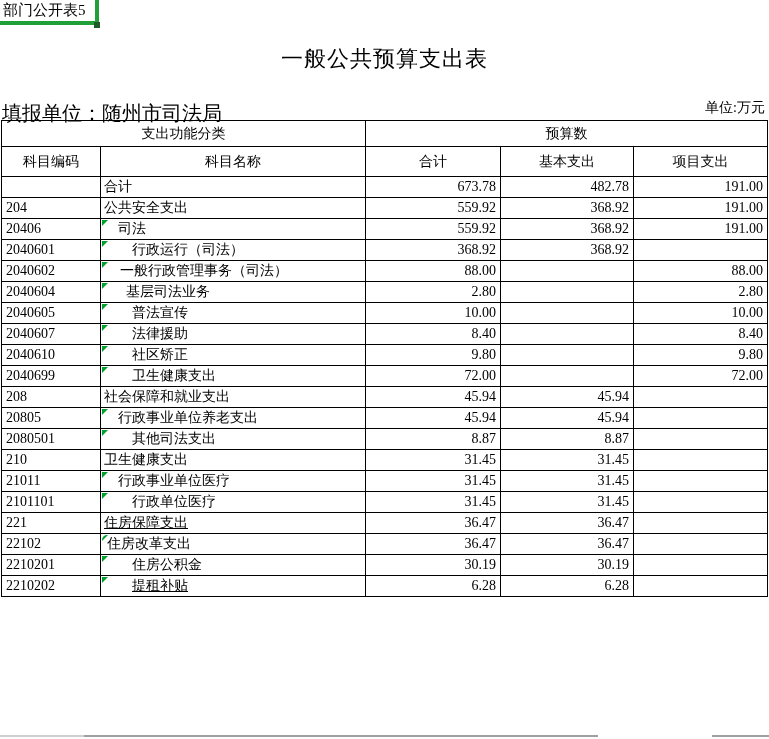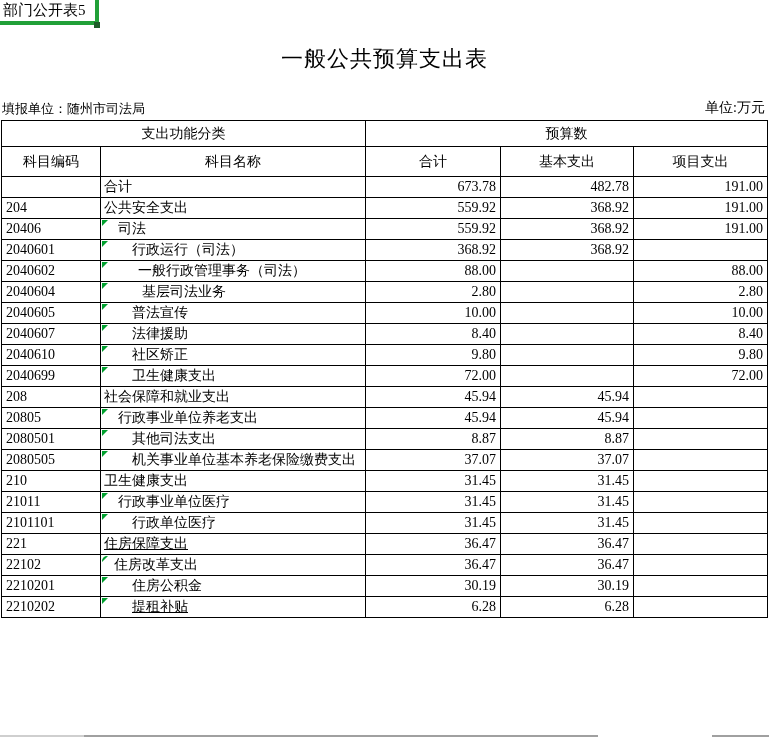--- a/index.html
+++ b/index.html
@@ -26,21 +26,21 @@
     width: 6px; height: 6px;
     background: var(--handle-green, #1d5c28);
   }
   .page-title {
     position: absolute; left: 0; top: 44px; width: 769px;
     text-align: center;
     font-size: 22px; font-weight: normal; letter-spacing: 1px;
   }
   .report-unit {
     position: absolute; left: 2px; top: 100px;
-    font-size: 13px; white-space: nowrap;
+    font-size: 20px; white-space: nowrap;
   }
   .unit-label {
     position: absolute; right: 4px; top: 99px;
     font-size: 14px; white-space: nowrap;
   }
   table.sheet {
     position: absolute; left: 1px; top: 120px;
     width: 766px;
     border-collapse: collapse; table-layout: fixed;
     font-size: 14px;
@@ -130,29 +130,29 @@
   <tr>
     <td class="code">2040601</td>
     <td class="name" style="padding-left: 31px;"><span class="tri"></span><span class="nm">行政运行（司法）</span></td>
     <td class="num t-total">368.92</td>
     <td class="num t-basic">368.92</td>
     <td class="num t-project"></td>
   </tr>
 
   <tr>
     <td class="code">2040602</td>
-    <td class="name" style="padding-left: 37px; font-family: Liberation Serif, serif;"><span class="tri"></span><span class="nm">一般行政管理事务（司法）</span></td>
+    <td class="name" style="padding-left: 19px; font-family: Liberation Serif, serif;"><span class="tri"></span><span class="nm">一般行政管理事务（司法）</span></td>
     <td class="num t-total">88.00</td>
     <td class="num t-basic"></td>
     <td class="num t-project">88.00</td>
   </tr>
 
   <tr>
     <td class="code">2040604</td>
-    <td class="name" style="padding-left: 41px;"><span class="tri"></span><span class="nm">基层司法业务</span></td>
+    <td class="name" style="padding-left: 25px;"><span class="tri"></span><span class="nm">基层司法业务</span></td>
     <td class="num t-total">2.80</td>
     <td class="num t-basic"></td>
     <td class="num t-project">2.80</td>
   </tr>
 
   <tr>
     <td class="code">2040605</td>
     <td class="name" style="padding-left: 31px;"><span class="tri"></span><span class="nm">普法宣传</span></td>
     <td class="num t-total">10.00</td>
     <td class="num t-basic"></td>
@@ -200,27 +200,20 @@
   </tr>
 
   <tr>
     <td class="code">2080501</td>
     <td class="name" style="padding-left: 31px;"><span class="tri"></span><span class="nm">其他司法支出</span></td>
     <td class="num t-total">8.87</td>
     <td class="num t-basic">8.87</td>
     <td class="num t-project"></td>
   </tr>
 
-  <tr>
-    <td class="code">2080505</td>
-    <td class="name" style="padding-left: 31px;"><span class="tri"></span><span class="nm">机关事业单位基本养老保险缴费支出</span></td>
-    <td class="num t-total">37.07</td>
-    <td class="num t-basic">37.07</td>
-    <td class="num t-project"></td>
-  </tr>
 
   <tr>
     <td class="code">210</td>
     <td class="name" style="padding-left: 3px;"><span class="nm">卫生健康支出</span></td>
     <td class="num t-total">31.45</td>
     <td class="num t-basic">31.45</td>
     <td class="num t-project"></td>
   </tr>
 
   <tr>
@@ -242,21 +235,21 @@
   <tr>
     <td class="code">221</td>
     <td class="name" style="padding-left: 3px; text-decoration: underline;"><span class="nm">住房保障支出</span></td>
     <td class="num t-total">36.47</td>
     <td class="num t-basic">36.47</td>
     <td class="num t-project"></td>
   </tr>
 
   <tr>
     <td class="code">22102</td>
-    <td class="name" style="padding-left: 13px; border-radius: 6px;"><span class="tri"></span><span class="nm">住房改革支出</span></td>
+    <td class="name" style="padding-left: 6px; border-radius: 6px;"><span class="tri"></span><span class="nm">住房改革支出</span></td>
     <td class="num t-total">36.47</td>
     <td class="num t-basic">36.47</td>
     <td class="num t-project"></td>
   </tr>
 
   <tr>
     <td class="code">2210201</td>
     <td class="name" style="padding-left: 31px;"><span class="tri"></span><span class="nm">住房公积金</span></td>
     <td class="num t-total">30.19</td>
     <td class="num t-basic">30.19</td>

